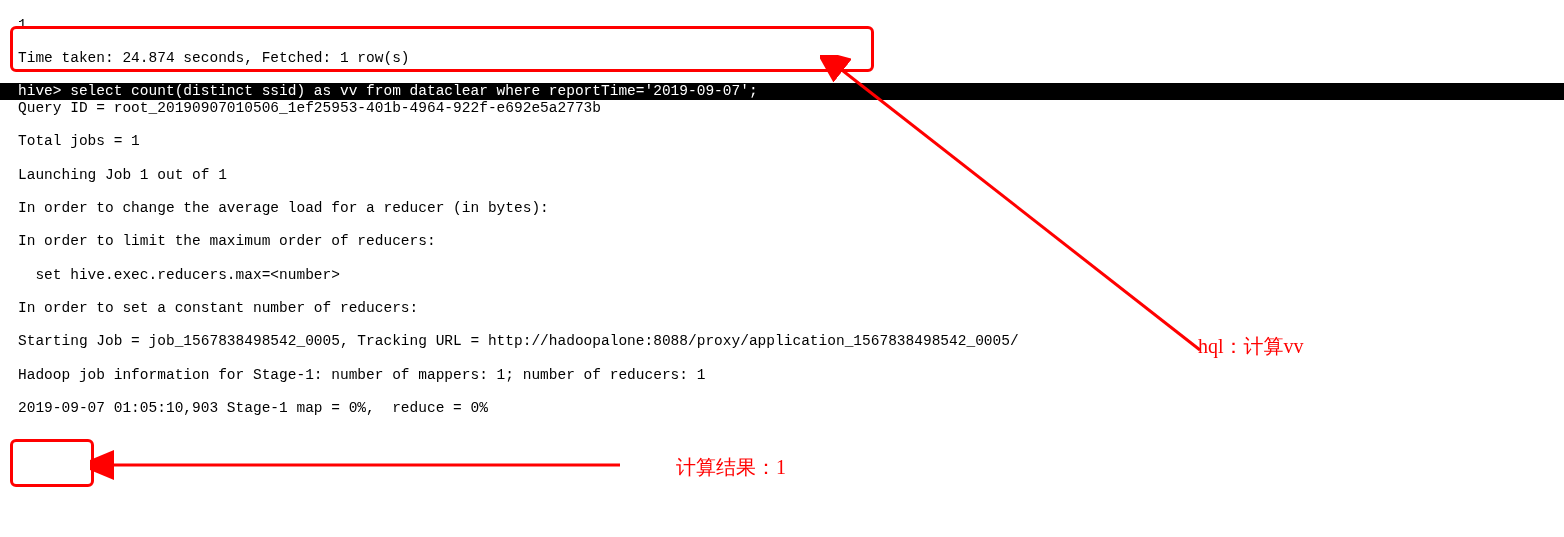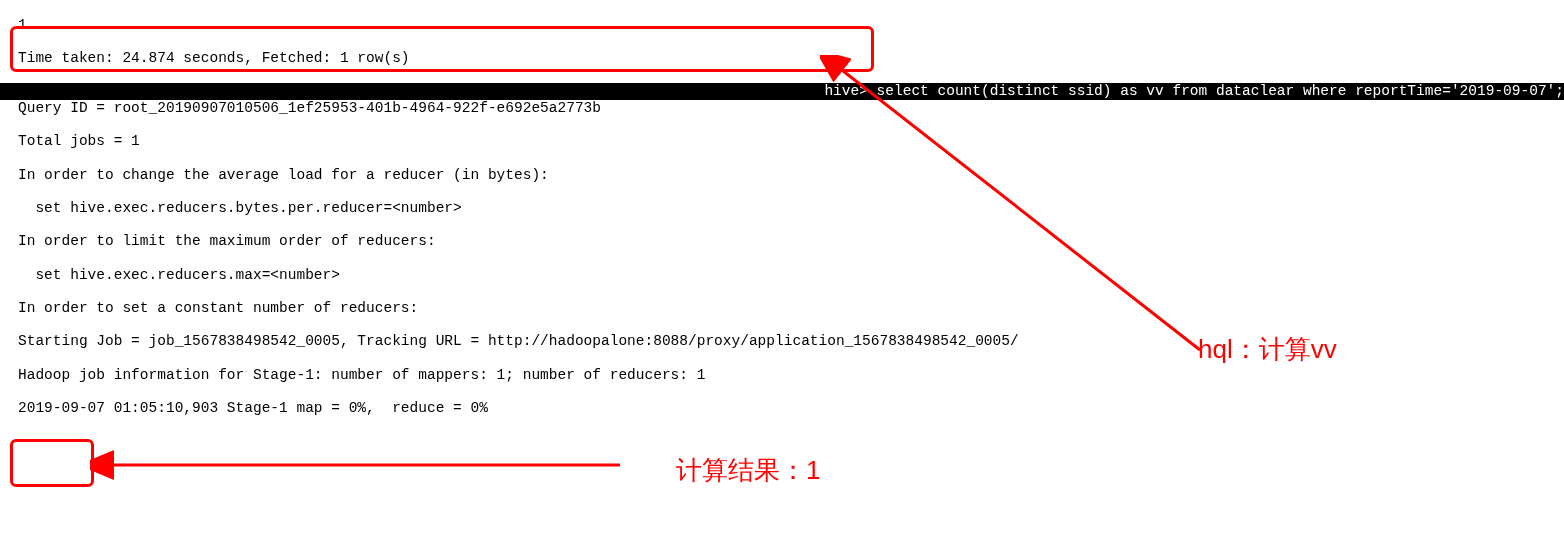--- a/index.html
+++ b/index.html
@@ -23,21 +23,20 @@
       white-space: pre;
     }
     .highlight-line {
       background: #000;
       color: #fff;
       display: inline-block;
       width: calc(100% + 36px);
       margin-left: -18px;
       padding-left: 18px;
       box-sizing: border-box;
-      text-align: right;
     }
     .red-box-top {
       position: absolute;
       border: 3px solid #ff0000;
       border-radius: 6px;
       left: 10px;
       top: 26px;
       width: 858px;
       height: 40px;
       pointer-events: none;
@@ -56,36 +55,36 @@
       position: absolute;
       pointer-events: none;
     }
     .arrow-short {
       position: absolute;
       pointer-events: none;
     }
     .annotation {
       position: absolute;
       color: #ff0000;
-      font-family: Liberation Sans, sans-serif;
-      font-size: 26px;
+      font-family: Liberation Serif, serif;
+      font-size: 20px;
       pointer-events: none;
     }
   </style>
 </head>
 <body>
 
 <div class="terminal">
 <div class="line">1</div>
 <div class="line">Time taken: 24.874 seconds, Fetched: 1 row(s)</div>
 <div class="highlight-line">hive&gt; select count(distinct ssid) as vv from dataclear where reportTime='2019-09-07';</div>
 <div class="line">Query ID = root_20190907010506_1ef25953-401b-4964-922f-e692e5a2773b</div>
 <div class="line">Total jobs = 1</div>
+<div class="line">Launching Job 1 out of 1</div>
 <div class="line">In order to change the average load for a reducer (in bytes):</div>
-<div class="line">  set hive.exec.reducers.bytes.per.reducer=&lt;number&gt;</div>
 <div class="line">In order to limit the maximum order of reducers:</div>
 <div class="line">  set hive.exec.reducers.max=&lt;number&gt;</div>
 <div class="line">In order to set a constant number of reducers:</div>
 <div class="line">Starting Job = job_1567838498542_0005, Tracking URL = http://hadoopalone:8088/proxy/application_1567838498542_0005/</div>
 <div class="line">Hadoop job information for Stage-1: number of mappers: 1; number of reducers: 1</div>
 <div class="line">2019-09-07 01:05:10,903 Stage-1 map = 0%,  reduce = 0%</div>
 
 
 
 

